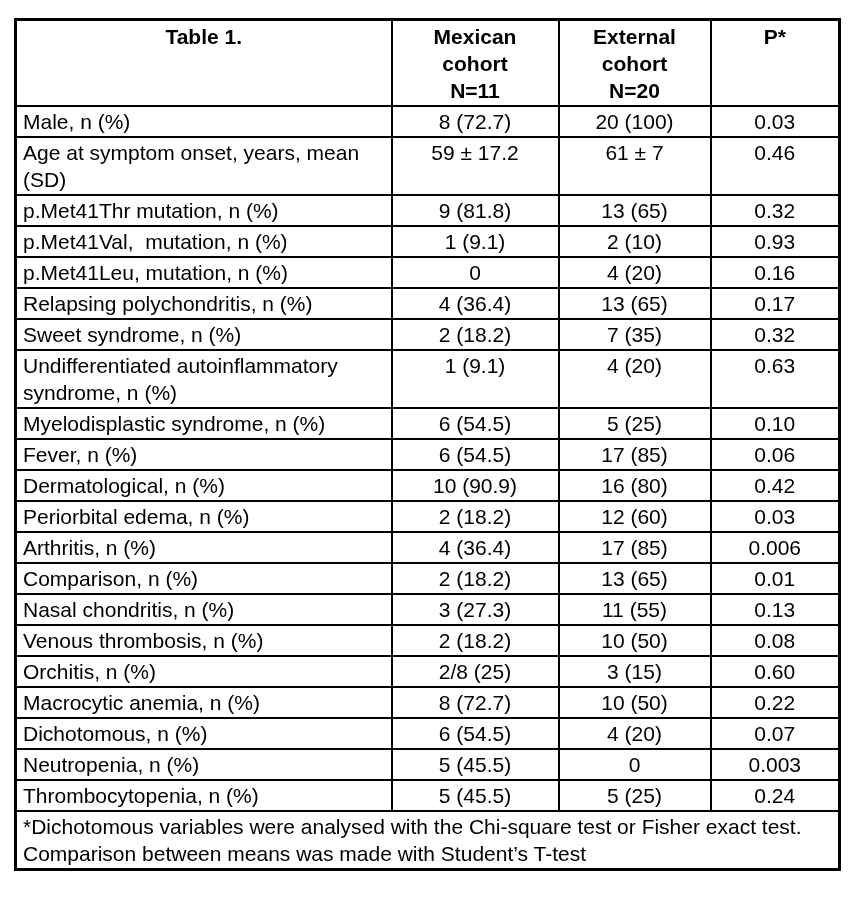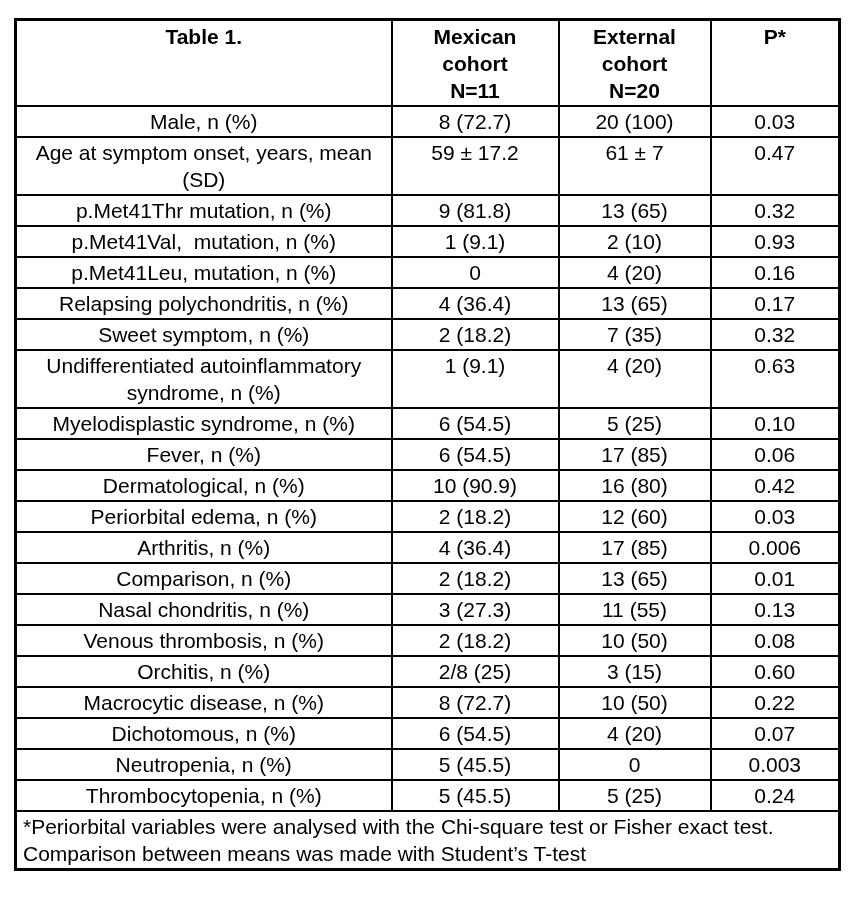--- a/index.html
+++ b/index.html
@@ -35,21 +35,21 @@
     vertical-align: top;
     overflow: hidden;
   }
   tr.head-row { height: 85px; }
   tr.data-row { height: 29px; }
   table.t1 th {
     font-weight: bold;
     padding-top: 2px;
   }
   td.lbl {
-    text-align: center;
+    text-align: left;
     padding-left: 8px;
     padding-right: 14px;
     white-space: pre-wrap;
   }
   td.val { text-align: center; }
   tr.foot-row { height: 57px; }
   td.footnote {
     text-align: left;
     font-size: 20px;
     line-height: 27px;
@@ -88,21 +88,21 @@
         <tr class="data-row">
           <td class="lbl">Male, n (%)</td>
           <td class="val">8 (72.7)</td>
           <td class="val">20 (100)</td>
           <td class="val">0.03</td>
         </tr>
         <tr class="data-row">
           <td class="lbl">Age at symptom onset, years, mean (SD)</td>
           <td class="val">59 ± 17.2</td>
           <td class="val">61 ± 7</td>
-          <td class="val">0.47</td>
+          <td class="val">0.46</td>
         </tr>
         <tr class="data-row">
           <td class="lbl">p.Met41Thr mutation, n (%)</td>
           <td class="val">9 (81.8)</td>
           <td class="val">13 (65)</td>
           <td class="val">0.32</td>
         </tr>
         <tr class="data-row">
           <td class="lbl">p.Met41Val,  mutation, n (%)</td>
           <td class="val">1 (9.1)</td>
@@ -115,21 +115,21 @@
           <td class="val">4 (20)</td>
           <td class="val">0.16</td>
         </tr>
         <tr class="data-row">
           <td class="lbl">Relapsing polychondritis, n (%)</td>
           <td class="val">4 (36.4)</td>
           <td class="val">13 (65)</td>
           <td class="val">0.17</td>
         </tr>
         <tr class="data-row">
-          <td class="lbl">Sweet symptom, n (%)</td>
+          <td class="lbl">Sweet syndrome, n (%)</td>
           <td class="val">2 (18.2)</td>
           <td class="val">7 (35)</td>
           <td class="val">0.32</td>
         </tr>
         <tr class="data-row">
           <td class="lbl">Undifferentiated autoinflammatory syndrome, n (%)</td>
           <td class="val">1 (9.1)</td>
           <td class="val">4 (20)</td>
           <td class="val">0.63</td>
         </tr>
@@ -181,21 +181,21 @@
           <td class="val">10 (50)</td>
           <td class="val">0.08</td>
         </tr>
         <tr class="data-row">
           <td class="lbl">Orchitis, n (%)</td>
           <td class="val">2/8 (25)</td>
           <td class="val">3 (15)</td>
           <td class="val">0.60</td>
         </tr>
         <tr class="data-row">
-          <td class="lbl">Macrocytic disease, n (%)</td>
+          <td class="lbl">Macrocytic anemia, n (%)</td>
           <td class="val">8 (72.7)</td>
           <td class="val">10 (50)</td>
           <td class="val">0.22</td>
         </tr>
         <tr class="data-row">
           <td class="lbl">Dichotomous, n (%)</td>
           <td class="val">6 (54.5)</td>
           <td class="val">4 (20)</td>
           <td class="val">0.07</td>
         </tr>
@@ -207,20 +207,20 @@
         </tr>
         <tr class="data-row">
           <td class="lbl">Thrombocytopenia, n (%)</td>
           <td class="val">5 (45.5)</td>
           <td class="val">5 (25)</td>
           <td class="val">0.24</td>
         </tr>
 
         <tr class="foot-row">
           <td class="footnote" colspan="4">
-            <div>*Periorbital variables were analysed with the Chi-square test or Fisher exact test.</div>
+            <div>*Dichotomous variables were analysed with the Chi-square test or Fisher exact test.</div>
             <div>Comparison between means was made with Student’s T-test</div>
           </td>
         </tr>
       </tbody>
     </table>
   </div>
 </div>
 
 </body></html>

